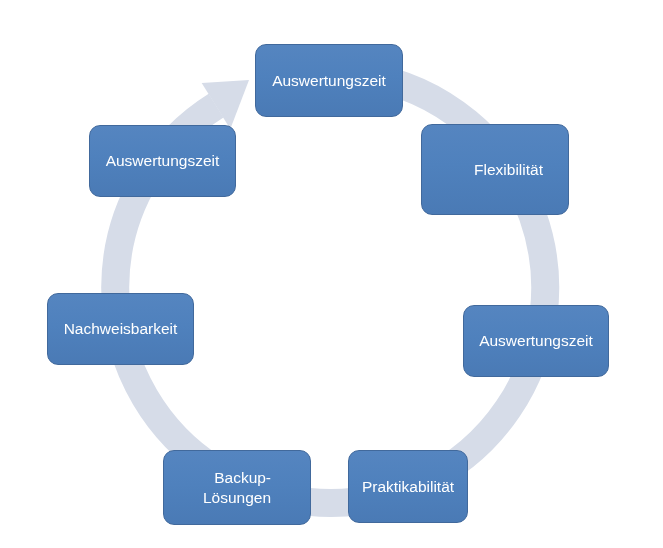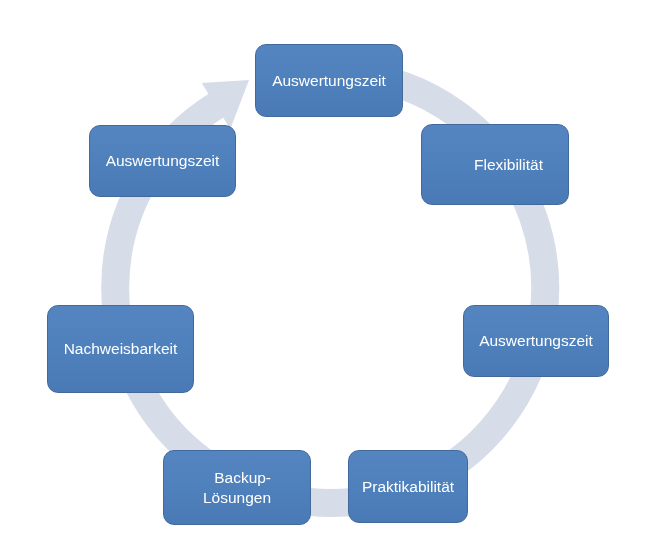--- a/index.html
+++ b/index.html
@@ -35,25 +35,25 @@
     color: #ffffff;
     font-size: 15.5px;
     line-height: 1.25;
   }
   .node .label {
     white-space: pre-line;
     padding: 2px 6px;
   }
   
   .n1 { left: 255px; top: 44px;  width: 148px; height: 73px; }
-  .n2 { left: 421px; top: 124px; width: 148px; height: 81px; padding-left: 27px; }
+  .n2 { left: 421px; top: 124px; width: 148px; height: 91px; padding-left: 27px; }
   .n3 { left: 463px; top: 305px; width: 146px; height: 72px; }
   .n4 { left: 348px; top: 450px; width: 120px; height: 73px; }
   .n5 { left: 163px; top: 450px; width: 148px; height: 75px; text-align: right; }
-  .n6 { left: 47px;  top: 305px; width: 147px; height: 88px; text-align: right; }
+  .n6 { left: 47px;  top: 293px; width: 147px; height: 72px; text-align: right; }
   .n7 { left: 89px;  top: 125px; width: 147px; height: 72px; }
 </style>
 </head>
 <body>
 
 <div class="canvas">
 
   <svg class="ring-svg" viewBox="0 0 663 548" aria-hidden="true">
 
     <path d="M 263.6 83.5 A 215 215 0 1 1 216.1 105.7" fill="none" stroke="#d6dce8" stroke-width="28" stroke-linecap="butt"></path>

